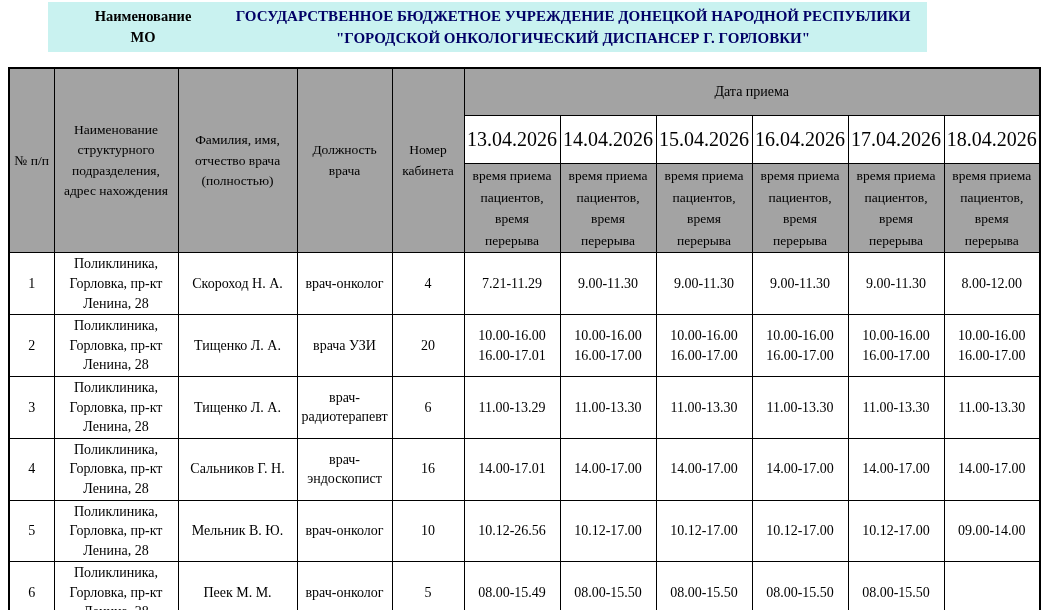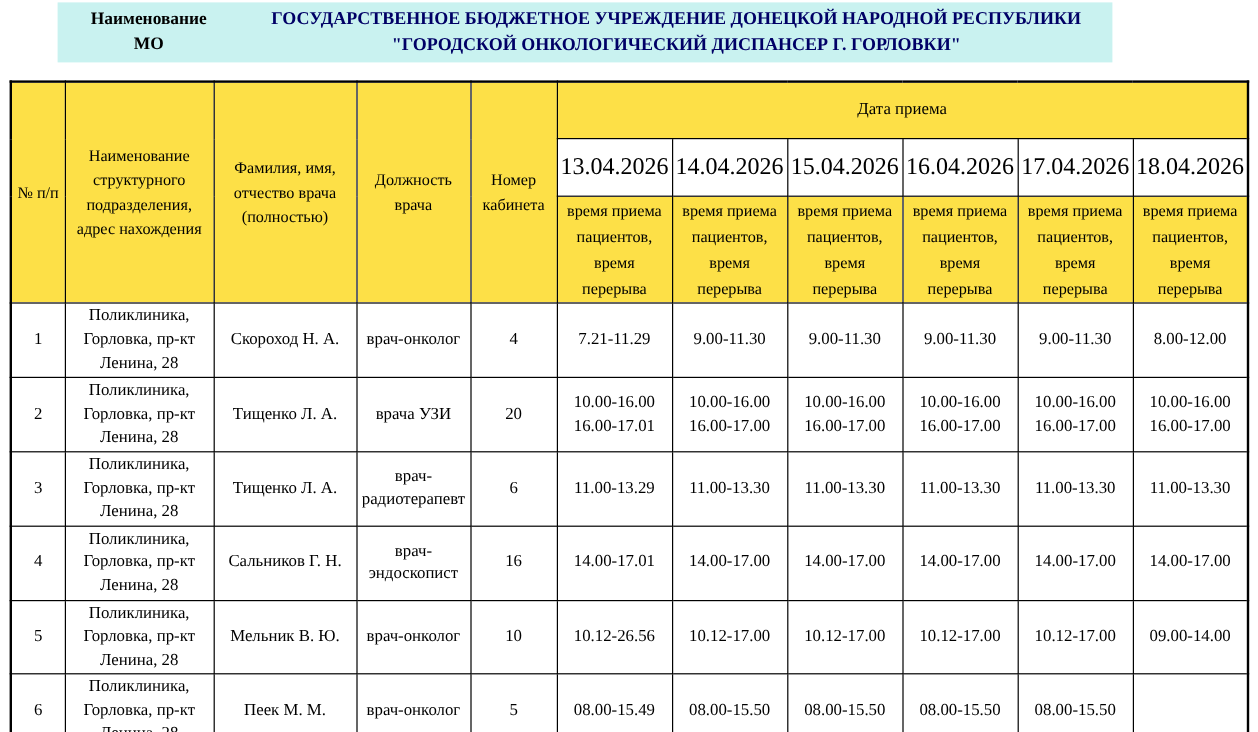--- a/index.html
+++ b/index.html
@@ -6,34 +6,34 @@
   body {
     width:1048px; height:610px; background:#ffffff; position:relative;
     font-family:"Liberation Serif", serif; color:#000;
   }
   .band {
     position:absolute; left:48px; top:2px; width:879px; height:50px;
     background:#c9f2f0; display:flex; align-items:center;
   }
   .band-label {
     width:152px; text-align:center; font-weight:bold; font-size:14.5px;
-    line-height:1.45; white-space:pre-line; color:#000;
+    line-height:1.45; white-space:pre-line; color:#000;margin-left:19px;
   }
   .band-title { flex:1; text-align:center; font-weight:bold; color:#000066; font-size:15px; line-height:1.5; }
   .band-title .tline { }
 
   table.sched {
     position:absolute; left:8px; top:67px; width:1032px;
     border-collapse:collapse; table-layout:fixed; border:2px solid #000;
   }
   .sched th, .sched td {
     border:1px solid #000; text-align:center; vertical-align:middle;
     padding:1px 2px; font-weight:normal; overflow:hidden;
   }
-  .green { background:#fde047; }
+  .green { background:#a3a3a3; }
   .colhead { font-size:13.5px; line-height:1.5; }
   .group-head { font-size:14px; height:44px; }
   .date-cell { font-size:20px; height:45px; background:#ffffff; }
   .time-sub { font-size:13.5px; line-height:1.6; height:80px;font-family:Liberation Serif, serif; }
   td.data { font-size:14px; line-height:1.4; white-space:pre-line; background:#ffffff; }
   tr.datarow { height:61px; }
 </style>
 </head>
 <body>
 

